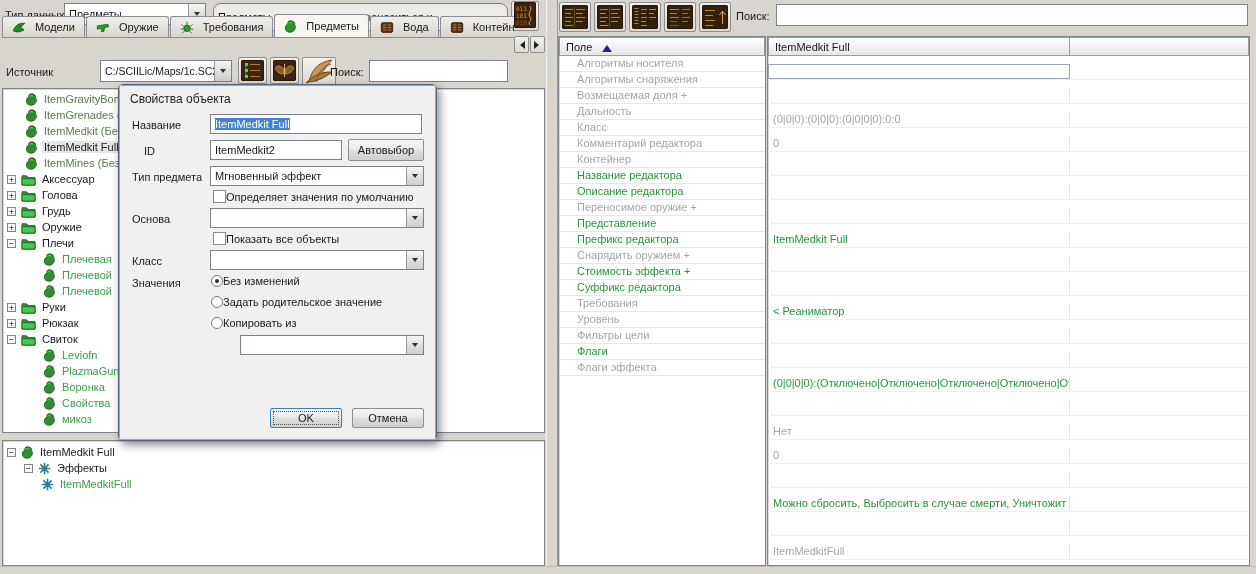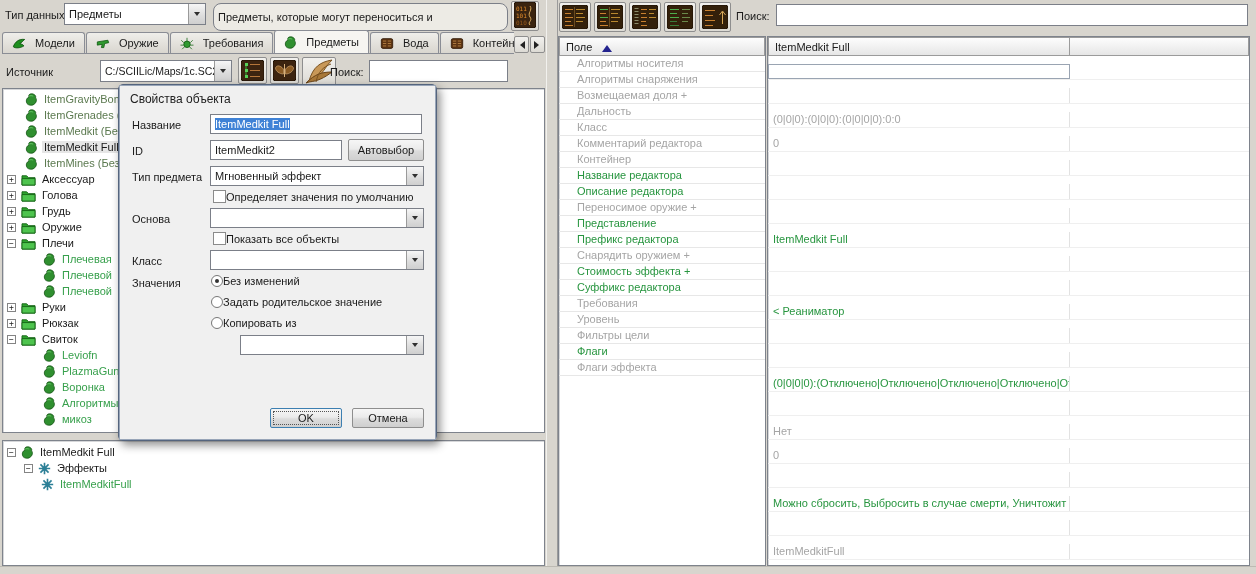--- a/index.html
+++ b/index.html
@@ -95,21 +95,21 @@
   <div class="abs icon-btn" style="left:511px;top:1px;width:28px;height:30px;">
     <span><svg width="22" height="26" viewBox="0 0 22 26">
           <rect width="22" height="26" rx="3" fill="#3a2410" stroke="#1d0f02"></rect>
           <text x="2" y="9" font-size="6" fill="#e08a2a" font-family="DejaVu Sans Mono,monospace">011</text>
           <text x="2" y="16" font-size="6" fill="#e08a2a" font-family="DejaVu Sans Mono,monospace">101</text>
           <text x="2" y="23" font-size="6" fill="#9a5a1a" font-family="DejaVu Sans Mono,monospace">010</text>
           <path d="M16 4c3 4-3 7 0 11s-3 5 0 8" stroke="#e0b060" fill="none"></path>
         </svg></span>
   </div>
 
-  <div class="abs" id="tab-bar" style="left:2px;top:30px;">
+  <div class="abs" id="tab-bar" style="left:2px;top:14px;">
       <div class="tab">
         <span class="tico">
           <svg width="14" height="13" viewBox="0 0 16 16">
             <path d="M1 12C3 6 8 2 15 3c-3 2-3 4-6 5 2 1 4 1 5 3-5 3-11 3-13 1z" fill="#1f8f1f" stroke="#0b4d0b"></path>
           </svg>
         </span>
         <span>Модели</span>
       </div>
       <div class="tab">
         <span class="tico">
@@ -385,21 +385,21 @@
         </span>
         <span class="tlab green">Воронка</span>
       </div>
       <div class="trow" style="padding-left: 40px;">
         <span class="tico">
           <svg width="13" height="13" viewBox="0 0 16 16">
             <path d="M8 1C5 1 4 3 5 5 2 6 1 9 2 12c1 3 6 4 9 2 3-2 4-6 2-8 1-3-2-5-5-5z" fill="#2f8f2f" stroke="#145214"></path>
             <path d="M5 4c1-1 4-1 5 0" stroke="#6fcf6f" fill="none"></path>
           </svg>
         </span>
-        <span class="tlab green">Алгоритмы</span>
+        <span class="tlab green">Свойства</span>
       </div>
       <div class="trow" style="padding-left: 40px;">
         <span class="tico">
           <svg width="13" height="13" viewBox="0 0 16 16">
             <path d="M8 1C5 1 4 3 5 5 2 6 1 9 2 12c1 3 6 4 9 2 3-2 4-6 2-8 1-3-2-5-5-5z" fill="#2f8f2f" stroke="#145214"></path>
             <path d="M5 4c1-1 4-1 5 0" stroke="#6fcf6f" fill="none"></path>
           </svg>
         </span>
         <span class="tlab green">микоз</span>
       </div>
@@ -620,21 +620,21 @@
 
   <div class="abs" id="dialog" style="left:118px;top:84px;width:319px;height:357px;">
     <div class="inner">
       <div class="dlg-title">Свойства объекта</div>
 
       <span class="abs lbl" style="left:12px;top:33px;">Название</span>
       <div class="abs field" style="left:90px;top:28px;width:212px;height:20px;">
         <span class="sel-text">ItemMedkit Full</span>
       </div>
 
-      <span class="abs lbl" style="left:12px;top:59px;">ID</span>
+      <span class="abs lbl" style="left:24px;top:59px;">ID</span>
       <div class="abs field" style="left:90px;top:54px;width:132px;height:20px;">
         <span>ItemMedkit2</span>
       </div>
       <button class="abs btn" style="left:228px;top:53px;width:76px;height:22px;">Автовыбор</button>
 
       <span class="abs lbl" style="left:12px;top:85px;">Тип предмета</span>
       <div class="abs combo" style="left:90px;top:80px;width:214px;height:20px;">
         <span class="cval">Мгновенный эффект</span>
         <span class="cbtn">
             <span class="arr-down"></span>

